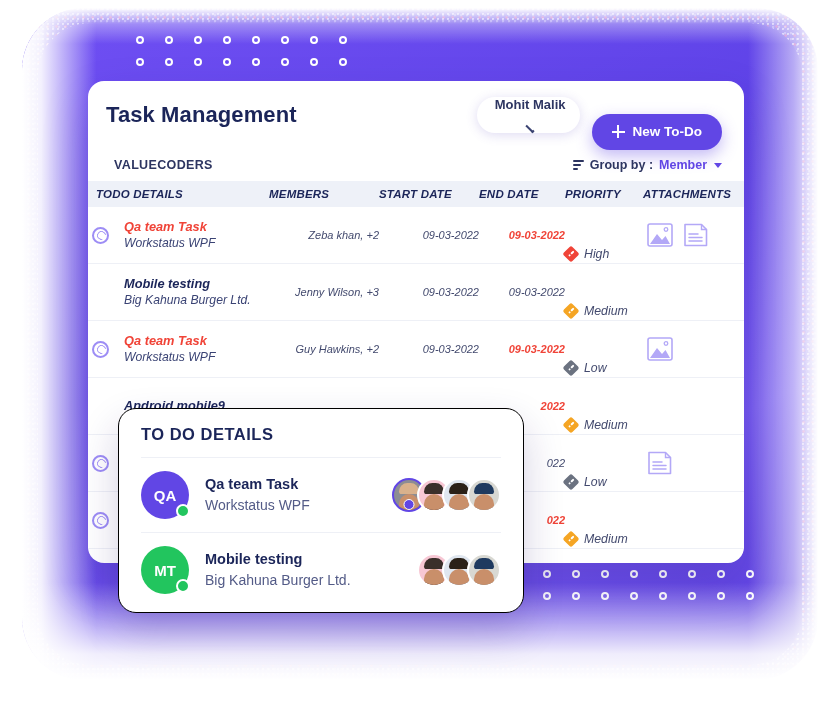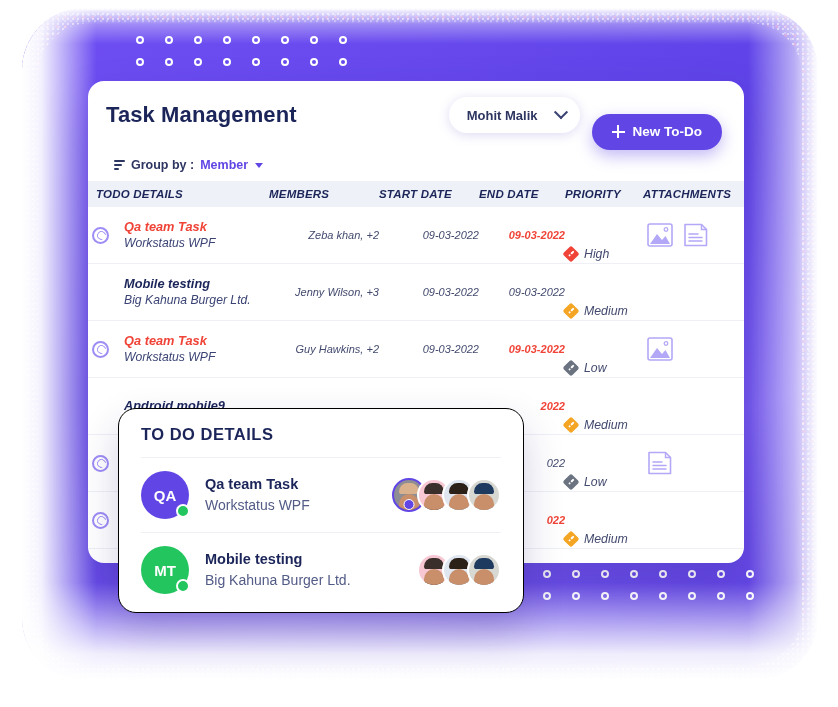--- a/index.html
+++ b/index.html
@@ -112,20 +112,21 @@
     gap: 18px;
     height: 36px;
     padding: 0 14px 0 18px;
     border-radius: 18px;
     background: #ffffff;
     box-shadow: 0 2px 12px rgba(90,70,190,.20);
     font-size: 13px;
     color: #2d3561;
     font-weight: 600;
     cursor: pointer;
+    flex-direction: column;
   }
   .chev {
     width: 10px; height: 10px;
     border-right: 2px solid #3b4372;
     border-bottom: 2px solid #3b4372;
     transform: rotate(45deg) translate(-2px,-2px);
   }
   #new-todo-btn {
     display: flex;
     align-items: center;
@@ -447,20 +448,21 @@
       <span class="chev"></span>
     </div>
 
     <button id="new-todo-btn">
       <span class="plus-ico"></span>
       <span>New To-Do</span>
     </button>
   </div>
 
   <div id="toolbar">
+    <div id="org-name">VALUECODERS</div>
     <div id="group-by">
       <span class="filter-ico">
           <i></i>
           <i></i>
           <i></i>
         </span>
       <span>Group by :</span>
       <span id="group-by-value">Member</span>
       <span class="caret-sm"></span>
     </div>

